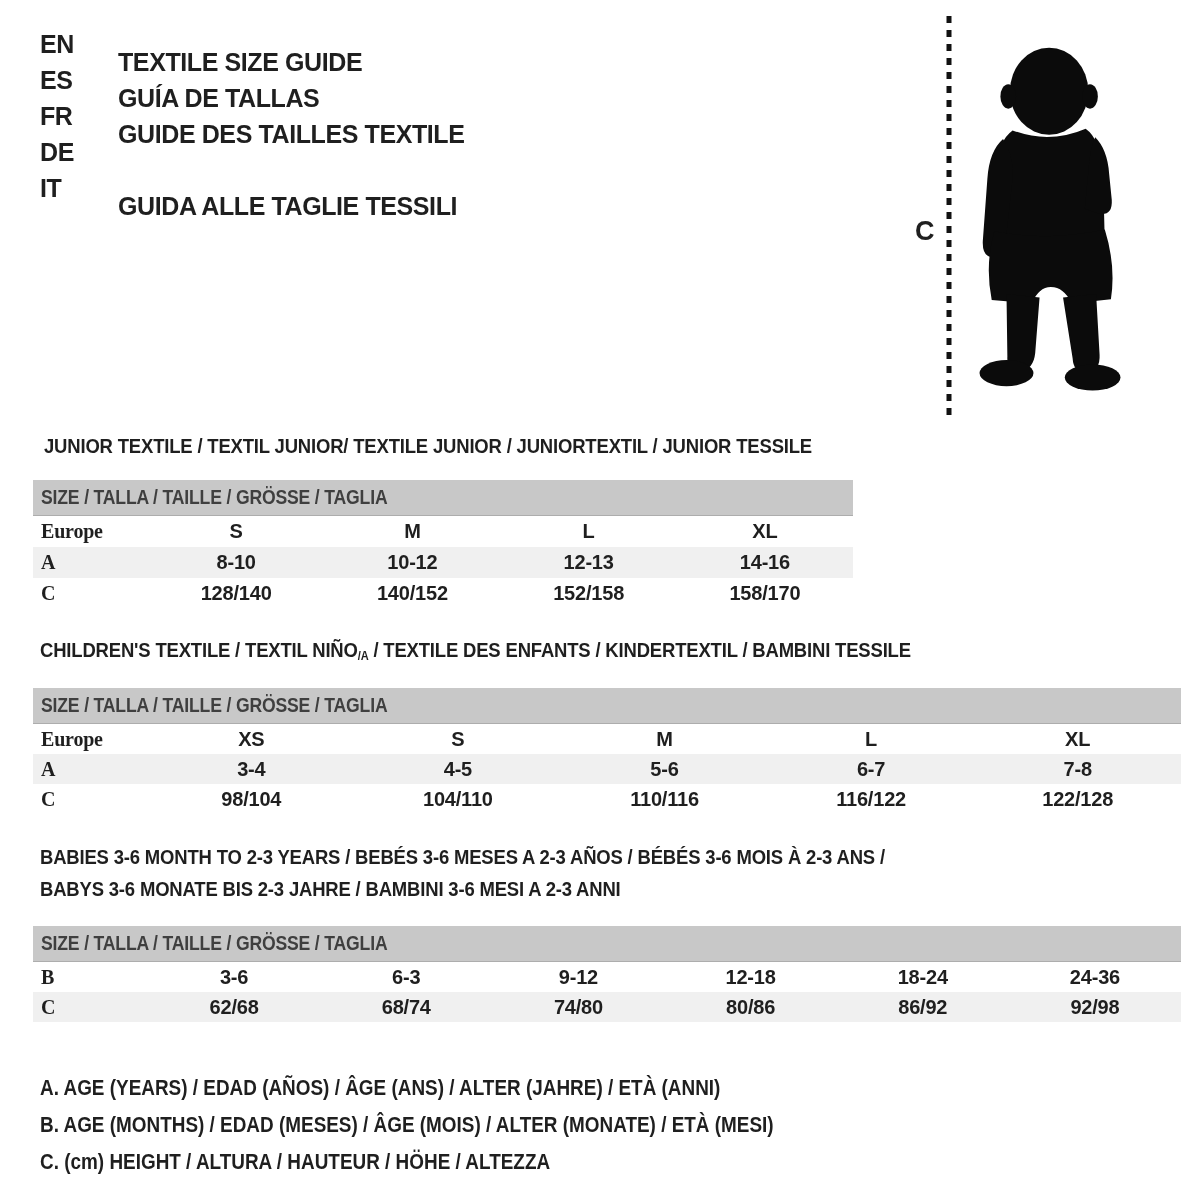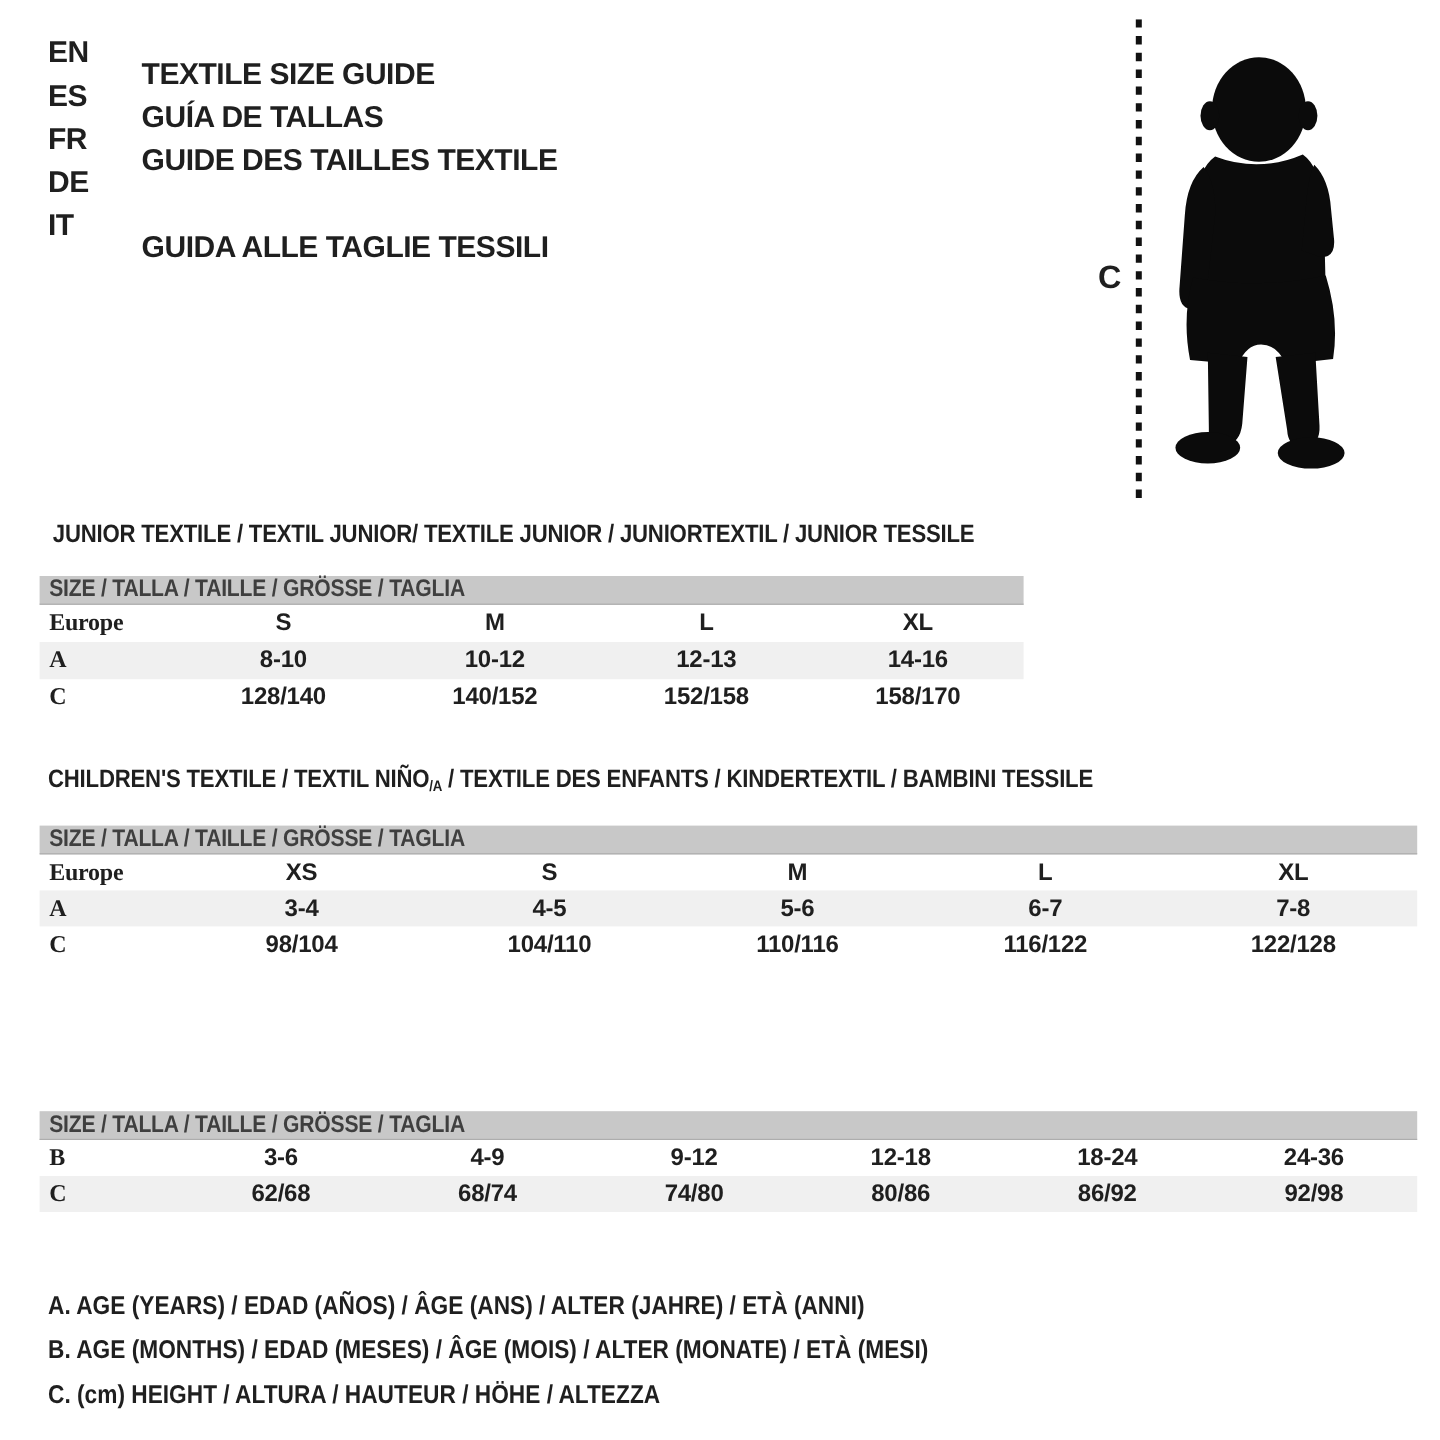--- a/index.html
+++ b/index.html
@@ -22,21 +22,21 @@
 
   
   .section-title { position:absolute; left:40px; font-size:21px; white-space:nowrap; letter-spacing:-0.2px; }
   .cond { display:inline-block; transform:scaleX(0.88); transform-origin:0 50%; white-space:nowrap; }
   .subsz { font-size:0.6em; vertical-align:-0.25em; }
   .two-line { line-height:32px; }
 
   
   .size-table { position:absolute; left:33px; }
   .size-header {
-    height:24px; background:#c8c8c8; color:#3f3f3f; font-size:20px;
+    height:36px; background:#c8c8c8; color:#3f3f3f; font-size:20px;
     display:flex; align-items:center; padding-left:8px; box-sizing:border-box;
     border-bottom:1px solid #adadad; letter-spacing:-0.2px;
   }
   .trow { display:grid; height:30px; align-items:center; font-size:20px; letter-spacing:-0.2px; }
   .trow.shaded { background:#f0f0f0; }
   .t1 { width:820px; top:480px; }
   .t2 { width:1148px; top:688px; }
   .t3 { width:1148px; top:926px; }
   .t1 .trow { grid-template-columns:115px repeat(4, 1fr); }
   .t2 .trow { grid-template-columns:115px repeat(5, 1fr); }
@@ -152,28 +152,32 @@
     <div class="trow">
       <span class="lbl">C</span>
       <span class="cell">98/104</span>
       <span class="cell">104/110</span>
       <span class="cell">110/116</span>
       <span class="cell">116/122</span>
       <span class="cell">122/128</span>
     </div>
   </div>
 
+  <h2 class="section-title two-line" style="top:841px; margin:0;">
+    <span class="cond">BABIES 3-6 MONTH TO 2-3 YEARS / BEBÉS 3-6 MESES A 2-3 AÑOS / BÉBÉS 3-6 MOIS À 2-3 ANS /</span><br>
+    <span class="cond">BABYS 3-6 MONATE BIS 2-3 JAHRE / BAMBINI 3-6 MESI A 2-3 ANNI</span>
+  </h2>
   <div class="size-table t3">
     <div class="size-header">
       <span class="cond">SIZE / TALLA / TAILLE / GRÖSSE / TAGLIA</span>
     </div>
     <div class="trow">
       <span class="lbl">B</span>
       <span class="cell">3-6</span>
-      <span class="cell">4-9</span>
+      <span class="cell">6-3</span>
       <span class="cell">9-12</span>
       <span class="cell">12-18</span>
       <span class="cell">18-24</span>
       <span class="cell">24-36</span>
     </div>
     <div class="trow shaded">
       <span class="lbl">C</span>
       <span class="cell">62/68</span>
       <span class="cell">68/74</span>
       <span class="cell">74/80</span>

